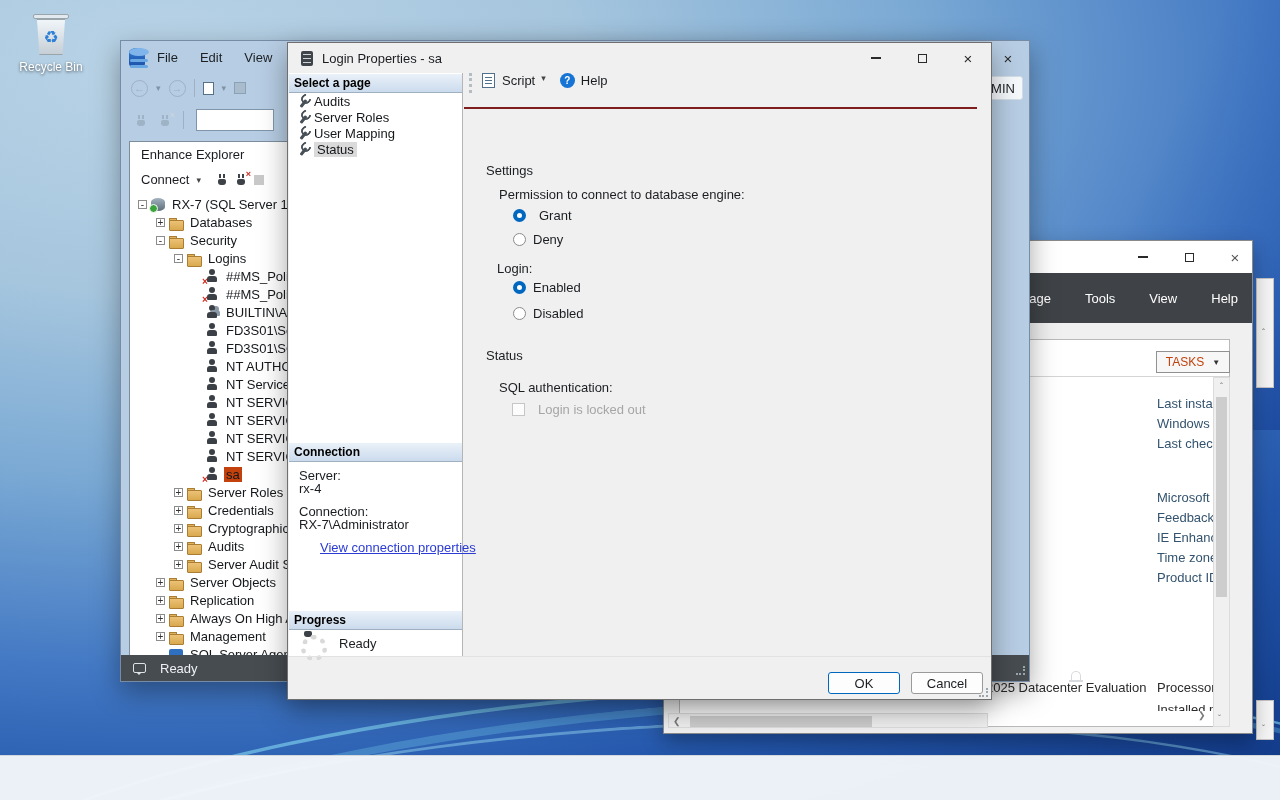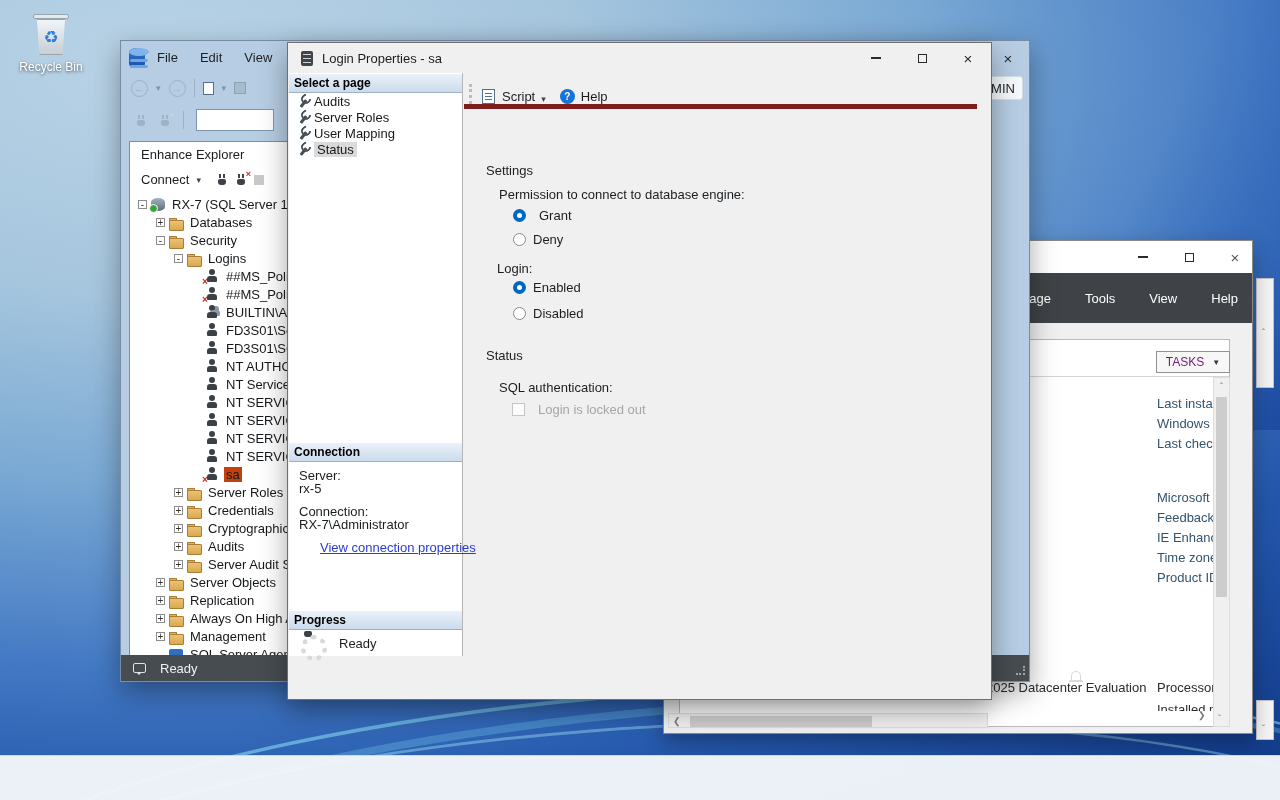--- a/index.html
+++ b/index.html
@@ -133,21 +133,21 @@
     <div id="sm-menubar" class="ab" style="left:0;top:32px;width:100%;height:50px">
       <span class="sm-menu">Manage</span>
       <span class="sm-menu">Tools</span>
       <span class="sm-menu">View</span>
       <span class="sm-menu">Help</span>
     </div>
 
     <div class="ab" style="left:15px;top:98px;width:551px;height:388px;background:#fff;border:1px solid #b9b9b9">
       <div class="ab" style="left:0;top:36px;width:100%;border-top:1px solid #d5d5d5"></div>
       <div class="ab" style="left:476px;top:11px;width:74px;height:22px;border:1px solid #919191;background:#f7f7f7;display:flex;align-items:center;justify-content:center;gap:8px">
-        <span class="small" style="color:#701a75">TASKS</span>
+        <span class="small" style="color:#c2410c">TASKS</span>
         <span style="font-size:8px;color:#333">▼</span>
       </div>
 
       <div class="ab sm-prop" style="left:477px;top:56px">Last installe</div>
       <div class="ab sm-prop" style="left:477px;top:76px">Windows U</div>
       <div class="ab sm-prop" style="left:477px;top:96px">Last checke</div>
       <div class="ab sm-prop" style="left:477px;top:150px">Microsoft D</div>
       <div class="ab sm-prop" style="left:477px;top:170px">Feedback &amp;</div>
       <div class="ab sm-prop" style="left:477px;top:190px">IE Enhance</div>
       <div class="ab sm-prop" style="left:477px;top:210px">Time zone</div>
@@ -397,32 +397,32 @@
         <span class="wrench"></span>
         <span style="margin-left:5px">User Mapping</span>
       </div>
       <div class="pgrow">
         <span class="wrench"></span>
         <span style="margin-left:5px;background:#dadada;padding:0 3px">Status</span>
       </div>
       
       <div class="dlg-hd ab" style="left:0;top:369px;width:100%">Connection</div>
       <div class="ab lbl" style="left:10px;top:395px">Server:</div>
-      <div class="ab lbl" style="left:10px;top:408px">rx-5</div>
+      <div class="ab lbl" style="left:10px;top:408px">rx-4</div>
       <div class="ab lbl" style="left:10px;top:431px">Connection:</div>
       <div class="ab lbl" style="left:10px;top:444px">RX-7\Administrator</div>
       <span class="plug ab" style="left:13px;top:467px;color:#3c4247"></span>
       <a class="linktext ab" style="left:31px;top:467px">View connection properties</a>
       
       <div class="dlg-hd ab" style="left:0;top:537px;width:100%">Progress</div>
       <div class="spinner ab" style="left:12px;top:562px"></div>
       <div class="ab lbl" style="left:50px;top:563px">Ready</div>
     </div>
 
-    <div class="ab" style="left:176px;top:30px;width:513px;height:36px;border-bottom:5px solid #7f1d1d;display:flex;align-items:flex-end">
+    <div class="ab" style="left:176px;top:30px;width:513px;height:36px;border-bottom:2px solid #7f1d1d;display:flex;align-items:flex-start">
       <div style="width:3px;height:20px;border-left:3px dotted #b4bcc4;margin-left:5px"></div>
       <span class="scripti" style="margin-left:10px"></span>
       <span class="lbl" style="margin-left:7px">Script</span>
       <span class="chev" style="color:#444;margin-left:6px">▾</span>
       <span class="helpi" style="margin-left:14px">?</span>
       <span class="lbl" style="margin-left:6px">Help</span>
     </div>
 
     <div class="ab" style="left:176px;top:66px;width:528px;height:547px">
       <div class="ab lbl" style="left:22px;top:54px">Settings</div>
@@ -445,20 +445,25 @@
         <span class="lbl">Disabled</span>
       </div>
       <div class="ab lbl" style="left:22px;top:239px">Status</div>
       <div class="ab lbl" style="left:35px;top:271px">SQL authentication:</div>
       <div class="ab" style="left:48px;top:293px;display:flex;align-items:center;gap:13px">
         <span class="cb"></span>
         <span class="lbl dis">Login is locked out</span>
       </div>
     </div>
 
+    <div class="ab" style="left:0;top:613px;width:100%;height:43px;border-top:1px solid #e2e2e2">
+      <div class="winbtn default ab" style="left:540px;top:15px">OK</div>
+      <div class="winbtn ab" style="left:623px;top:15px">Cancel</div>
+      <span class="rgrip ab" style="left:691px;top:31px"></span>
+    </div>
   </div>
 
   <div id="taskbar" class="ab">
     
     
     
     
     
     
     

